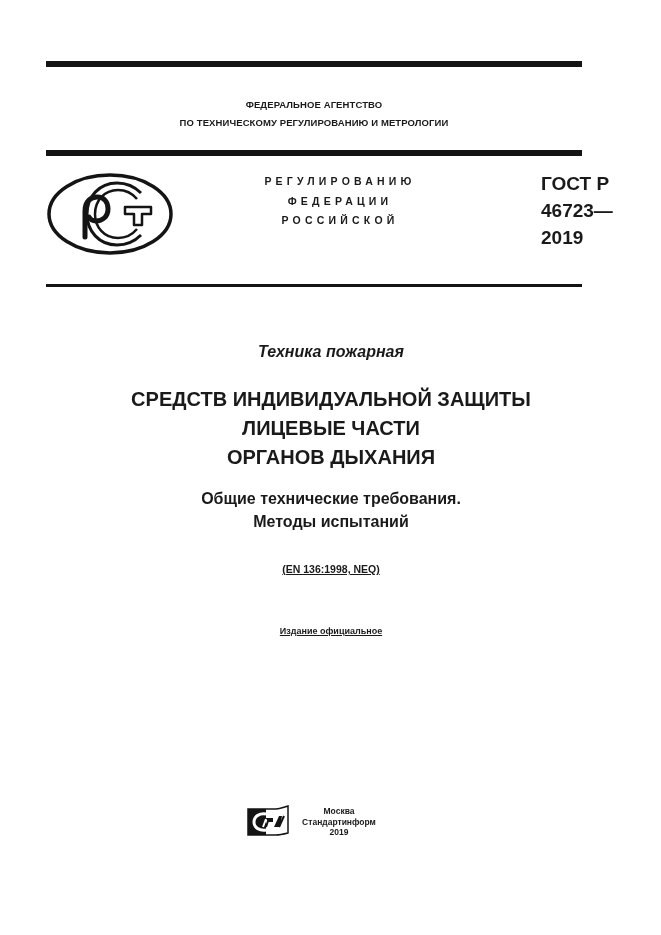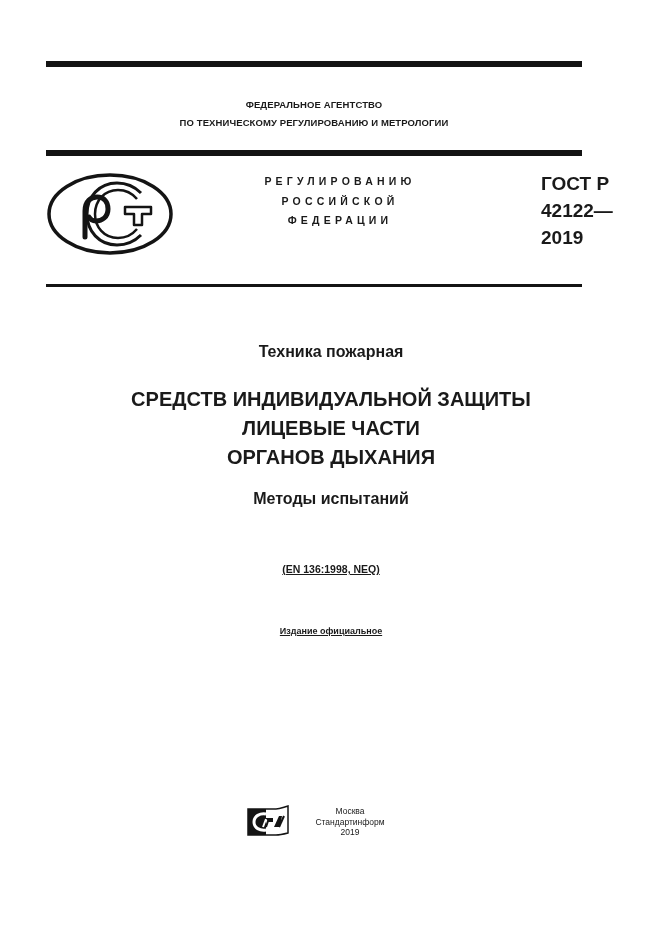--- a/index.html
+++ b/index.html
@@ -71,20 +71,21 @@
     .center-block {
       position: absolute;
       left: 46px;
       width: 570px;
       text-align: center;
       font-weight: bold;
     }
     .subject {
       top: 343px;
       font-size: 16px;
+      font-style: italic;
     }
     .title {
       top: 385px;
       font-size: 20px;
       line-height: 29px;
     }
     .subtitle {
       top: 487px;
       font-size: 16px;
       line-height: 23px;
@@ -102,25 +103,25 @@
 
     .publisher-logo {
       position: absolute;
       left: 246px;
       top: 805px;
       width: 44px;
       height: 32px;
     }
     .publisher {
       position: absolute;
-      left: 308px;
+      left: 297px;
       top: 806px;
       width: 84px;
       text-align: center;
-      font-weight: normal;
+      font-weight: bold;
       font-size: 8.5px;
       line-height: 10.5px;
     }
   </style>
 </head>
 <body>
 
 <div class="rule rule-top"></div>
 
 <div class="agency agency-1">ФЕДЕРАЛЬНОЕ АГЕНТСТВО</div>
@@ -138,41 +139,42 @@
     <path d="M96 22 C89 15 80 12 72 12 C54 12 42 26 42 43 C42 60 54 74 72 74 C80 74 89 71 96 64" fill="none" stroke="#141414" stroke-width="3"></path>
 
     <path d="M92 28 C87 22 80 19 73 19 C59 19 50 30 50 43 C50 56 59 67 73 67 C80 67 87 64 92 58" fill="none" stroke="#141414" stroke-width="2.5"></path>
 
     <path d="M80 36 L106 36 L106 43 L97 43 L97 54 L89 54 L89 43 L80 43 Z" fill="none" stroke="#141414" stroke-width="2.5" stroke-linejoin="round"></path>
   </svg>
 </div>
 
 <div class="national">
   <div>РЕГУЛИРОВАНИЮ</div>
+  <div>ФЕДЕРАЦИИ</div>
   <div>РОССИЙСКОЙ</div>
-  <div>ФЕДЕРАЦИИ</div>
 </div>
 
 <div class="gost">
   <div>ГОСТ Р</div>
-  <div>42122—</div>
+  <div>46723—</div>
   <div>2019</div>
 </div>
 
 <div class="rule rule-bot"></div>
 
 <div class="center-block subject">Техника пожарная</div>
 
 <div class="center-block title">
   <div>СРЕДСТВ ИНДИВИДУАЛЬНОЙ ЗАЩИТЫ</div>
   <div>ЛИЦЕВЫЕ ЧАСТИ</div>
   <div>ОРГАНОВ ДЫХАНИЯ</div>
 </div>
 
 <div class="center-block subtitle">
+  <div>Общие технические требования.</div>
   <div>Методы испытаний</div>
 </div>
 
 <div class="center-block ref">(EN 136:1998, NEQ)</div>
 
 <div class="center-block edition">Издание официальное</div>
 
 <div class="publisher-logo">
   <svg width="44" height="32" viewBox="0 0 44 32">
 

